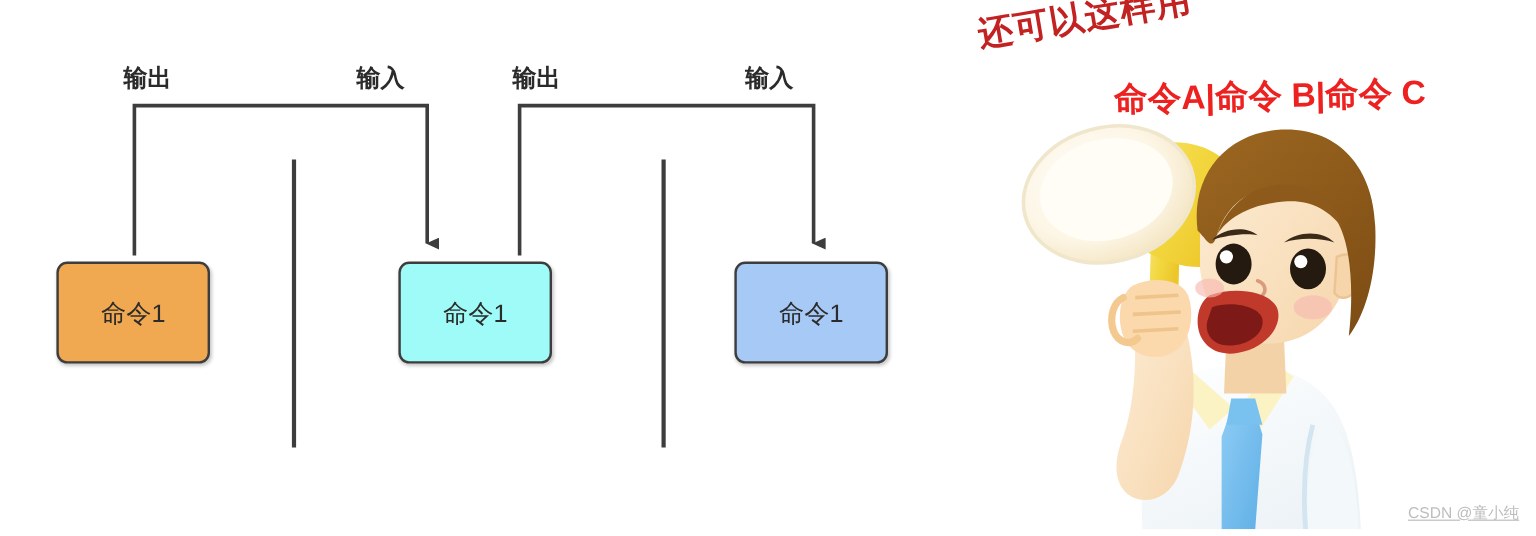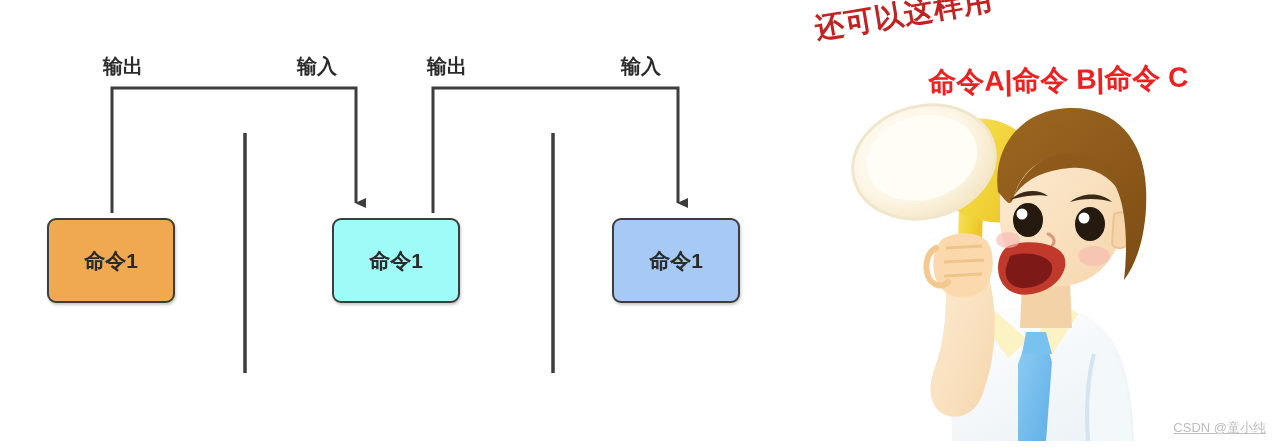--- a/index.html
+++ b/index.html
@@ -24,21 +24,21 @@
     line-height:1;
   }
 
   .cmd-box{
     position:absolute;
     width:128px;height:85px;
     border:2.5px solid #3d3d3d;
     border-radius:9px;
     box-sizing:border-box;
     display:flex;align-items:center;justify-content:center;
-    font-size:21px;font-weight:bold;color:#2b2b2b;
+    font-size:21px;font-weight:normal;color:#2b2b2b;
     box-shadow:1px 2px 3px rgba(0,0,0,.22);
   }
   #box-1{left:47px;top:218px;background:#F0A851;}
   #box-2{left:332px;top:218px;background:#9EFBF7;}
   #box-3{left:612px;top:218px;background:#A7C9F5;}
 
   
   #note-line-1{
     position:absolute;left:812px;top:10px;
     font-size:29px;font-weight:bold;color:#C32222;

